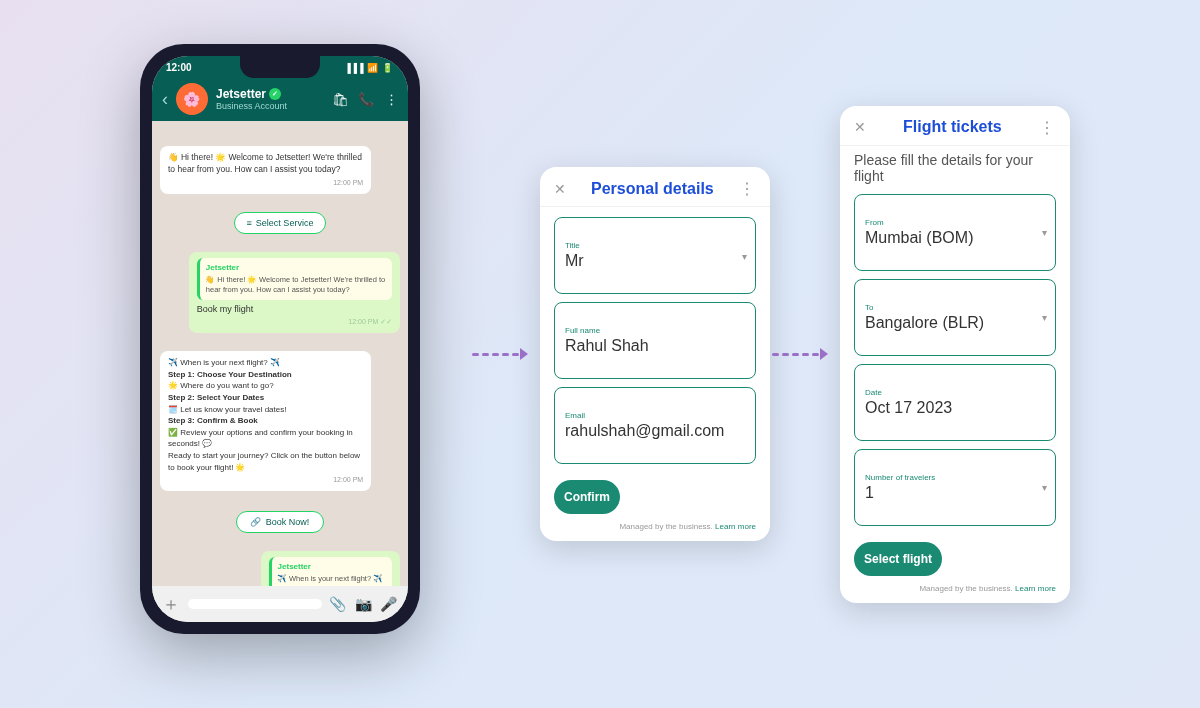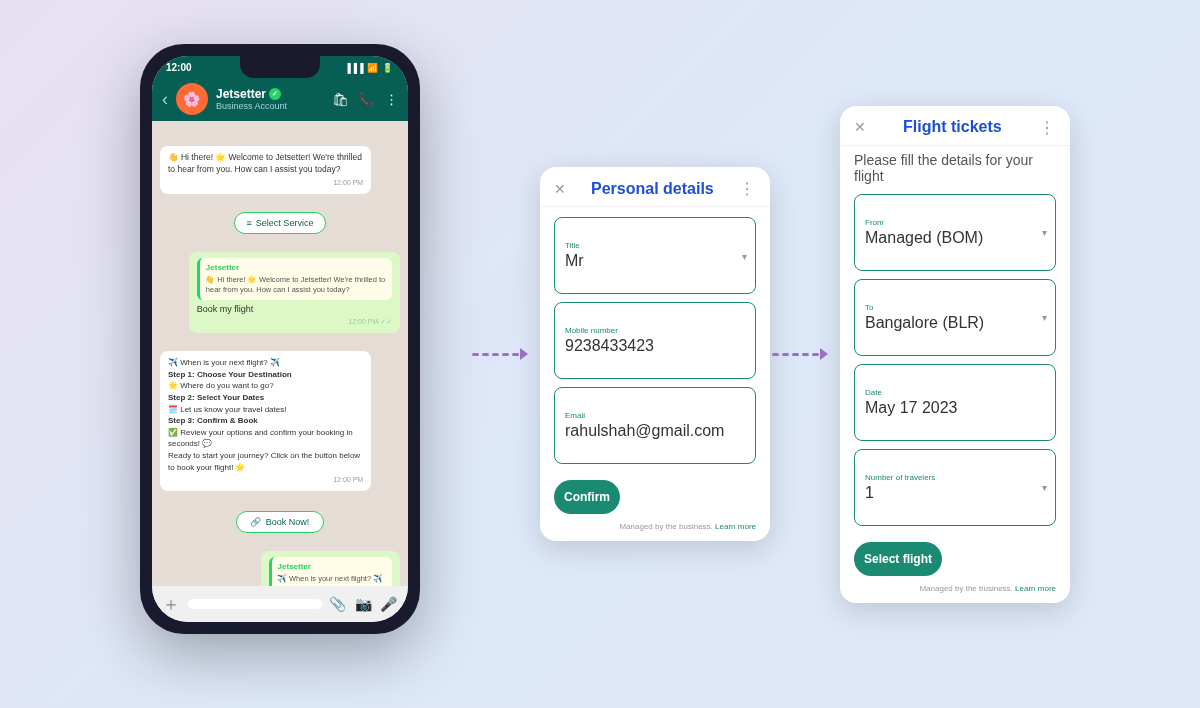--- a/index.html
+++ b/index.html
@@ -464,22 +464,22 @@
       <span class="modal-dots">⋮</span>
     </div>
     
     <div class="modal-body">
       <div class="form-field green-border">
         <div class="field-label">Title</div>
         <div class="field-value">Mr</div>
         <span class="field-arrow">▾</span>
       </div>
       <div class="form-field green-border">
-        <div class="field-label">Mobile number</div>
-        <div class="field-value">9238433423</div>
+        <div class="field-label">Full name</div>
+        <div class="field-value">Rahul Shah</div>
       </div>
       <div class="form-field green-border">
         <div class="field-label">Email</div>
         <div class="field-value">rahulshah@gmail.com</div>
       </div>
     </div>
 
     <button class="confirm-btn">Confirm</button>
     <div class="modal-footer">
       <span>Managed by the business.</span>
@@ -502,31 +502,31 @@
     <div class="modal-header">
       <span class="modal-close">✕</span>
       <span class="modal-title">Flight tickets</span>
       <span class="modal-dots">⋮</span>
     </div>
     <div class="modal-subtitle">Please fill the details for your flight</div>
     
     <div class="modal-body">
       <div class="form-field green-border">
         <div class="field-label">From</div>
-        <div class="field-value">Managed (BOM)</div>
+        <div class="field-value">Mumbai (BOM)</div>
         <span class="field-arrow">▾</span>
       </div>
       <div class="form-field green-border">
         <div class="field-label">To</div>
         <div class="field-value">Bangalore (BLR)</div>
         <span class="field-arrow">▾</span>
       </div>
       <div class="form-field green-border">
         <div class="field-label">Date</div>
-        <div class="field-value">May 17 2023</div>
+        <div class="field-value">Oct 17 2023</div>
       </div>
       <div class="form-field green-border">
         <div class="field-label">Number of travelers</div>
         <div class="field-value">1</div>
         <span class="field-arrow">▾</span>
       </div>
     </div>
 
     <button class="confirm-btn">Select flight</button>
     <div class="modal-footer">

